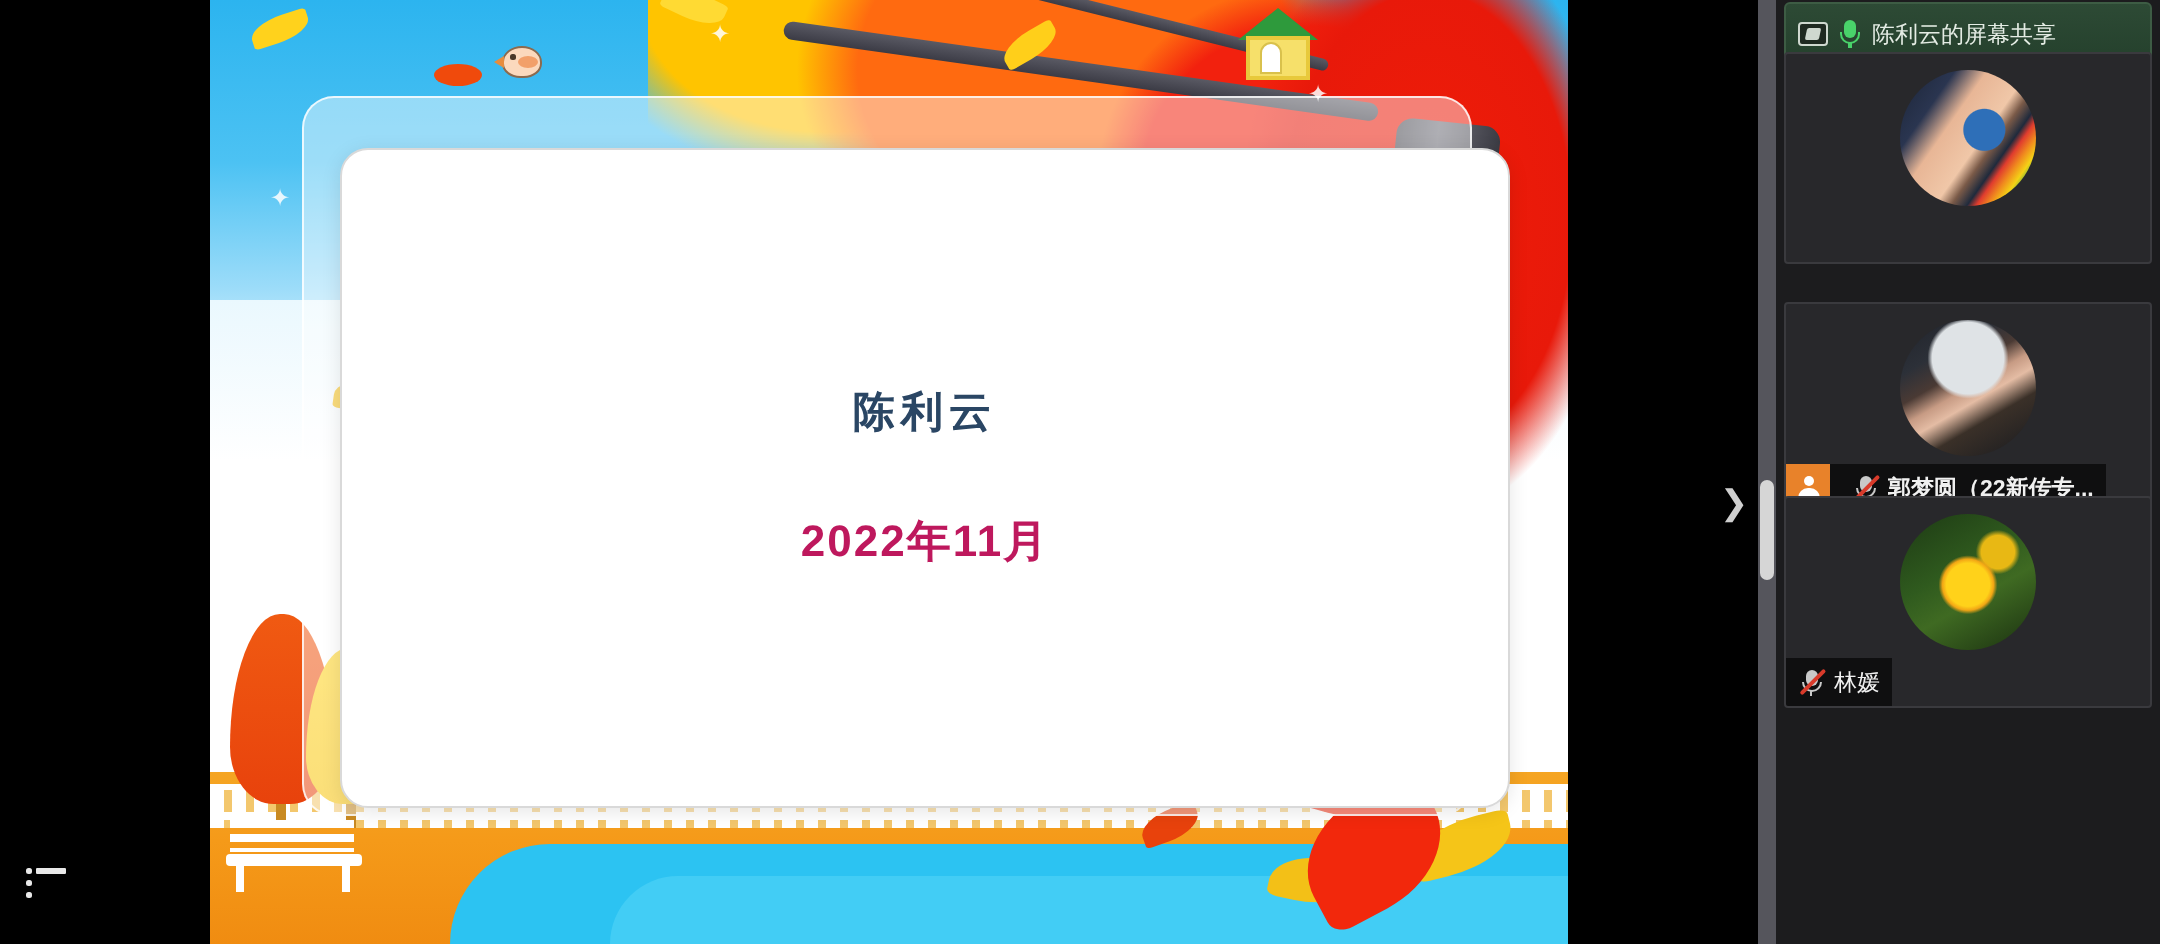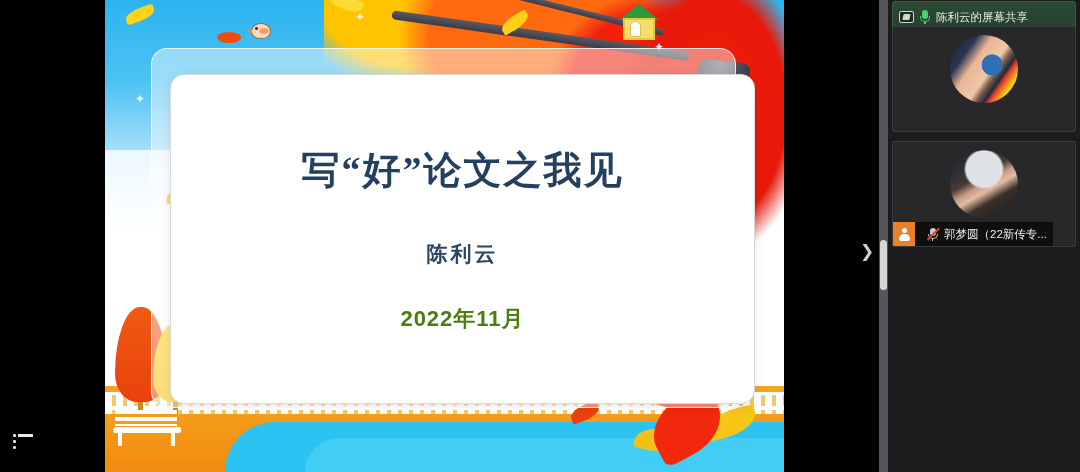--- a/index.html
+++ b/index.html
@@ -182,21 +182,21 @@
     color:#24405e; font-size:38px; font-weight:700; letter-spacing:2px;
     font-family:"Liberation Serif", serif;
     margin-bottom:44px;
   }
   .slide-author {
     color:#2a4664; font-size:21px; font-weight:700; letter-spacing:3px;
     font-family:"Liberation Serif", serif;
     margin-bottom:36px;
   }
   .slide-date {
-    color:#4d7c0f; font-size:22px; font-weight:700; letter-spacing:1px;
+    color:#be185d; font-size:22px; font-weight:700; letter-spacing:1px;
     font-family:"Liberation Sans", sans-serif;
   }
 
   
   .sidebar-toggle {
     position:absolute; left:858px; top:238px; width:18px; height:26px;
     display:flex; align-items:center; justify-content:center;
     color:#cfcfcf; font-size:17px; z-index:30;
   }
 
@@ -237,21 +237,21 @@
   .share-banner-text {
     color:#e4ece4; font-size:11.5px; white-space:nowrap; overflow:hidden;
   }
 
   .tile {
     position:absolute; left:4px; width:184px; height:106px;
     background:#28282b; border:1px solid #3a3a3e; border-radius:2px;
     overflow:hidden;
   }
   .tile.t0{ top:26px; }
-  .tile.t1{ top:141px; }
+  .tile.t1{ top:151px;font-weight:bold; }
   .tile.t2{ top:248px; }
   .tile.t3{ top:359px; }
 
   .avatar {
     position:absolute; left:50%; top:8px; transform:translateX(-50%);
     width:68px; height:68px; border-radius:50%; overflow:hidden;
   }
   .av0 { background:
       radial-gradient(circle at 62% 44%, #2e6fb8 0 18%, rgba(46,111,184,0) 19%),
       linear-gradient(125deg,#1b2436 0%,#2a3550 24%,#e8b696 38%,#f0c7a8 56%,#7a5a48 63%, #1f2a3c 70%, #e03c2e 74%, #f08a1e 79%, #f4d216 84%, #3aa84a 89%, #2a62c0 94%, #6a34a8 100%); }
@@ -367,21 +367,20 @@
 
       <div class="leaf lf7"></div>
       <div class="leaf lf6"></div>
       <div class="leaf lf5"></div>
       <div class="leaf lf9"></div>
       <div class="leaf lf8"></div>
 
       <div class="card-shadow"></div>
 
       <div class="card">
-        <div class="slide-title">写“好”论文之我见</div>
         <div class="slide-author">陈利云</div>
         <div class="slide-date">2022年11月</div>
       </div>
     </div>
 
     <div class="toolbar-left">
       <div class="list-icon">
         <b></b>
           <b></b>
           <b></b>
@@ -422,16 +421,28 @@
         <div class="mic-muted">
           <div class="cap"></div>
             <div class="arc"></div>
             <div class="stem"></div>
             <div class="slash"></div>
         </div>
         <span class="tile-name">郭梦圆（22新传专...</span>
       </div>
     </div>
 
+    <div class="tile t2">
+      <div class="avatar av2"></div>
+      <div class="name-bar no-badge">
+        <div class="mic-muted">
+          <div class="cap"></div>
+            <div class="arc"></div>
+            <div class="stem"></div>
+            <div class="slash"></div>
+        </div>
+        <span class="tile-name">林媛</span>
+      </div>
+    </div>
 
 
   </div>
 </div>
 
 </body></html>

